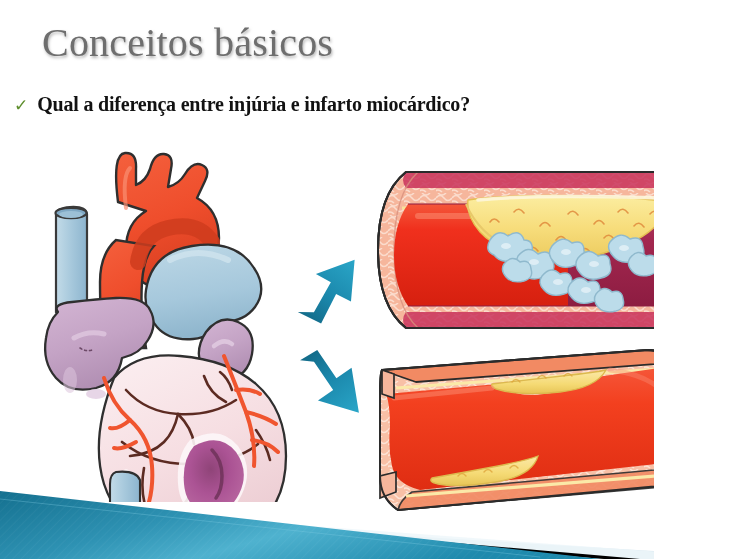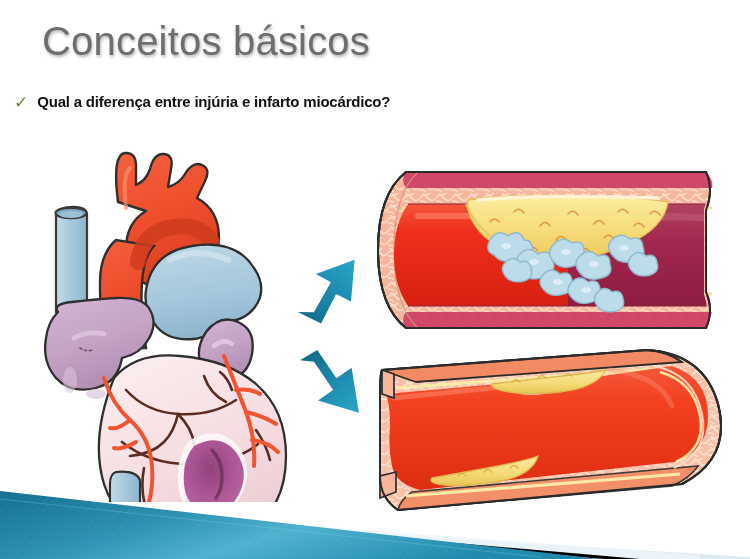--- a/index.html
+++ b/index.html
@@ -2,25 +2,25 @@
 <html><head>
 <meta charset="utf-8">
 <style>
   html, body {
     margin: 0;
     padding: 0;
     background: #ffffff;
   }
   #slide {
     position: relative;
-    width: 750px;
+    width: 654px;
     height: 559px;
     background: #ffffff;
     overflow: hidden;
-    font-family: Liberation Sans, sans-serif;
+    font-family: Liberation Serif, serif;
     text-align: center;
   }
 
   
   #title {
     position: absolute;
     left: 42px;
     top: 19px;
     font-size: 40px;
     font-weight: 400;
@@ -40,21 +40,21 @@
     gap: 9px;
     white-space: nowrap;
   }
   #bullet-check {
     color: #5f8f2e;
     font-size: 17px;
     line-height: 1;
     transform: translateY(1px);
   }
   #bullet-text {
-    font-size: 15px;
+    font-size: 20px;
     font-weight: 700;
     color: #121212;
     letter-spacing: -0.2px;
   }
 
   
   .art { position: absolute; }
 
   
   #heart-fig { left: 18px; top: 142px; width: 312px; height: 360px; }

